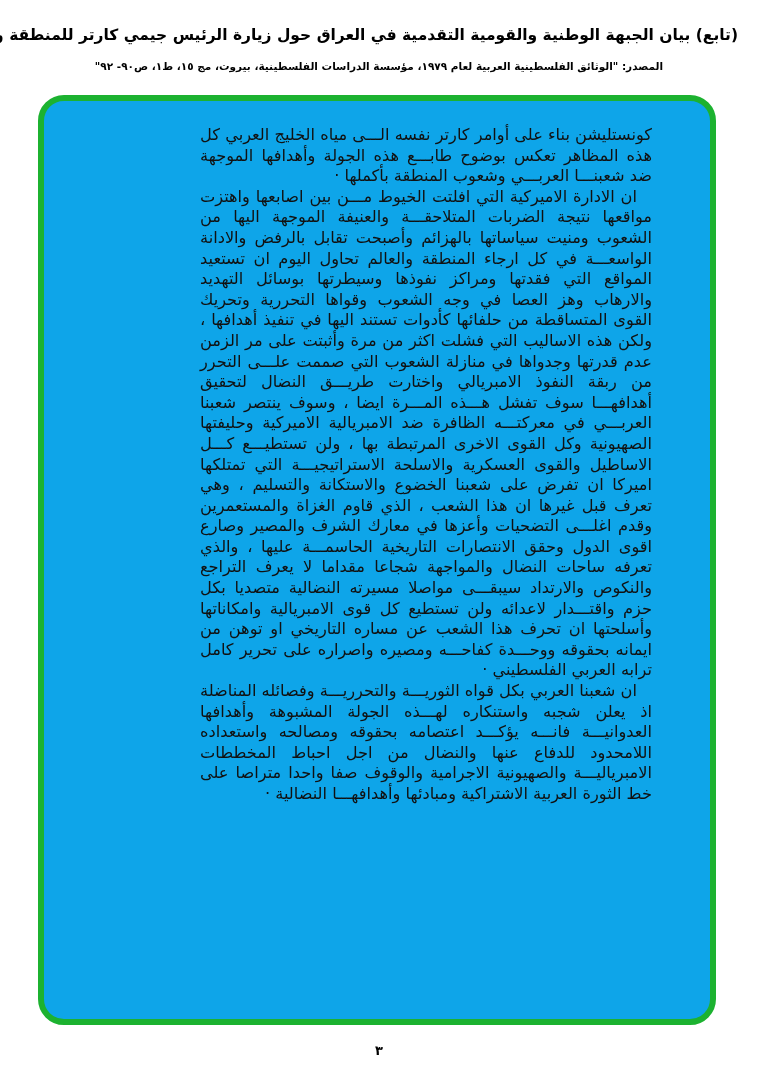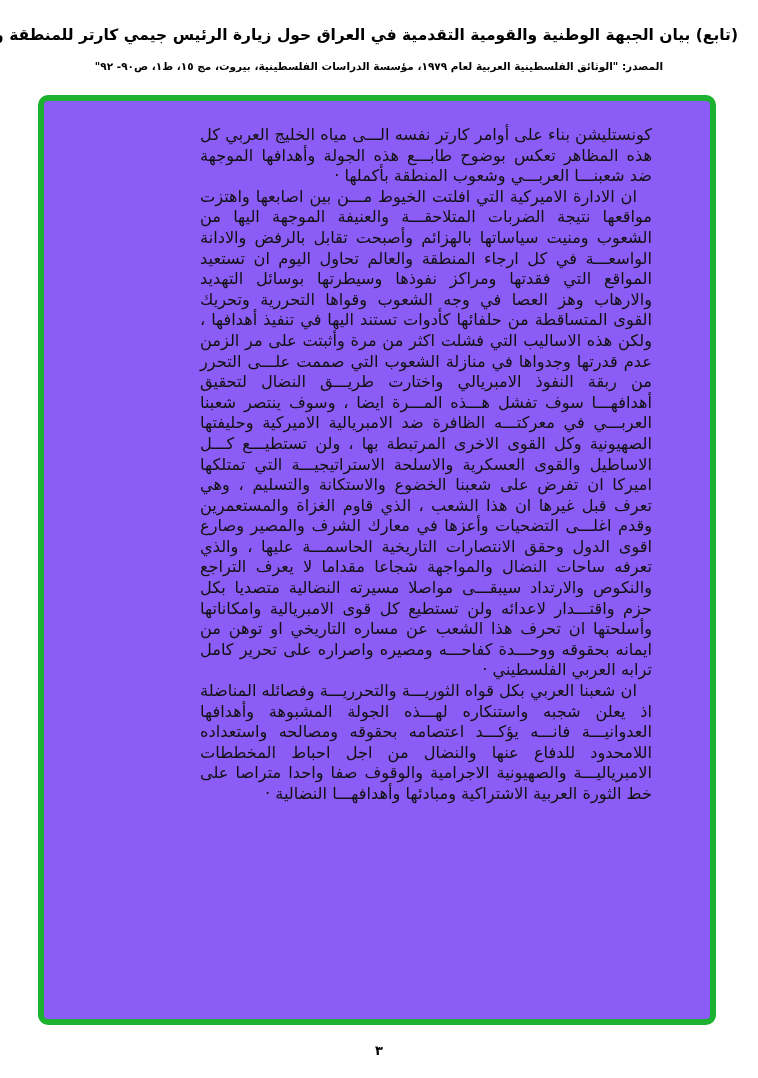--- a/index.html
+++ b/index.html
@@ -42,22 +42,22 @@
     white-space: nowrap;
     color: #000000;
   }
   .frame {
     position: absolute;
     left: 38px;
     top: 95px;
     width: 666px;   
     height: 918px;  
     border: 6px solid #1cb230;
-    border-radius: 10px;
-    background: #8b5cf6;
+    border-radius: 26px;
+    background: #0ea5e9;
     box-sizing: content-box;
   }
   .body-text {
     position: absolute;
     top: 24px;
     right: 58px;
     width: 452px;
     direction: rtl;
     text-align: justify;
     font-size: 16.2px;

